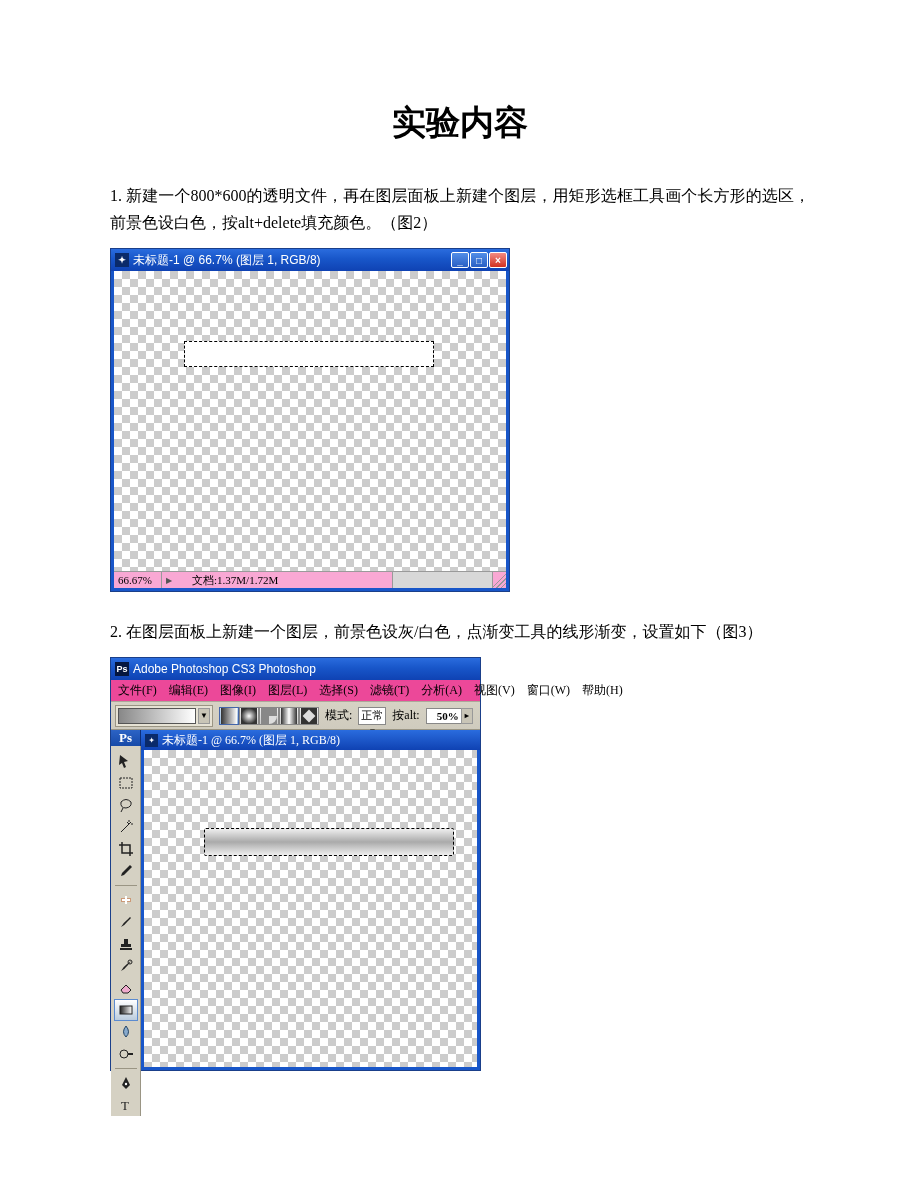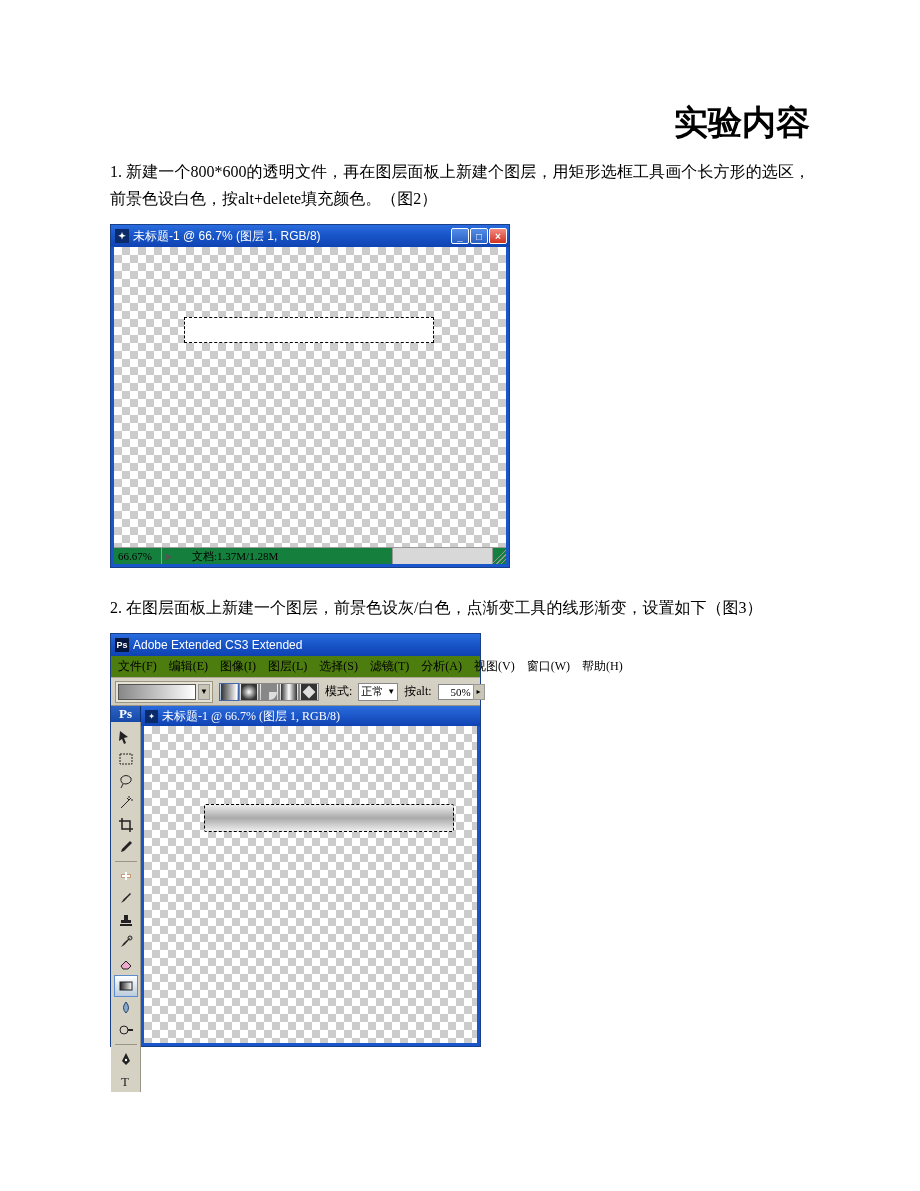--- a/index.html
+++ b/index.html
@@ -5,25 +5,25 @@
   * { box-sizing: border-box; margin: 0; padding: 0; }
   body {
     width: 920px;
     height: 1191px;
     background: #fff;
     font-family: "SimSun", "宋体", serif;
     color: #000;
     padding: 100px 110px 60px 110px;
   }
   .title {
-    text-align: right;
+    text-align: center;
     font-size: 34px;
     font-weight: bold;
     font-family: Liberation Serif, serif;
-    margin-bottom: 12px;
+    margin-bottom: 36px;
   }
   .para {
     font-size: 16px;
     line-height: 27px;
     margin-bottom: 12px;
     text-align: justify;
   }
 
   
   .fig1 {
@@ -78,21 +78,21 @@
   }
   .marquee-rect {
     position: absolute;
     left: 70px; top: 70px;
     width: 250px; height: 26px;
     background: #fff;
     border: 1px dashed #000;
   }
   .statusbar1 {
     height: 17px;
-    background: #15803d;
+    background: #f9a8d4;
     border-top: 1px solid #9a9a9a;
     font-size: 11px;
     display: flex;
     align-items: center;
   }
   .status-zoom {
     width: 48px; padding-left: 4px;
     border-right: 1px solid #9a9a9a;
     height: 100%; display: flex; align-items: center;
   }
@@ -120,21 +120,21 @@
                               transparent 80%, #999 80%, #999 85%, transparent 85%);
   }
 
   
   .fig2 {
     width: 371px;
     border: 1px solid #1a3f8a;
   }
   .menubar {
     height: 22px;
-    background: #4d7c0f;
+    background: #ec4899;
     border-bottom: 1px solid #aca899;
     display: flex;
     align-items: center;
     font-size: 12px;
     padding-left: 2px;
     gap: 2px;
   }
   .menubar .m-item { padding: 2px 5px; white-space: nowrap; cursor: default; }
   .optbar {
     height: 28px;
@@ -162,21 +162,21 @@
   .grad-type-btn {
     width: 20px; height: 18px;
     border: 1px solid #888;
     background: linear-gradient(#eee, #ccc);
   }
   .grad-type-btn.active { background: linear-gradient(#cde, #9bd); border-color:#46a; }
   .grad-type-btn svg { width:100%; height:100%; }
   .opt-label { font-size: 12px; }
   .opt-select {
     height: 18px; font-size: 11px; border: 1px solid #888;
-    background: #fff; padding: 0 2px; display:flex; align-items:center; gap:4px;
+    background: #fff; padding: 0 2px; display:flex; align-items:center; gap:4px;flex-direction:column;
   }
   .opt-input {
     width: 36px; height: 16px; border: 1px solid #888; background:#fff;
     font-size: 11px; text-align: right; padding-right: 2px; display:flex;
     align-items:center; justify-content:flex-end;
   }
   .opt-input + .drop-arrow { margin-left: -1px; }
 
   .workspace {
     display: flex;
@@ -267,34 +267,34 @@
       <div class="win-btn win-max">□</div>
       <div class="win-btn win-close">×</div>
     </div>
   </div>
   <div class="canvas-wrap1">
     <div class="canvas1">
       <div class="marquee-rect"></div>
     </div>
     <div class="statusbar1">
       <div class="status-zoom">66.67%</div>
-      <div class="status-doc">文档:1.37M/1.28M</div>
+      <div class="status-doc">文档:1.37M/1.72M</div>
       <div class="status-scroll-r"></div>
       <div class="status-grip"></div>
     </div>
   </div>
 </div>
 
 <p class="para">2.  在图层面板上新建一个图层，前景色设灰/白色，点渐变工具的线形渐变，设置如下（图3）</p>
 
 <div class="fig2">
 
   <div class="xp-titlebar">
     <span class="ps-doc-icon" style="background:#05163f;">Ps</span>
-    <span>Adobe Extended CS3 Extended</span>
+    <span>Adobe Photoshop CS3 Photoshop</span>
   </div>
 
   <div class="menubar">
     <span class="m-item">文件(F)</span>
     <span class="m-item">编辑(E)</span>
     <span class="m-item">图像(I)</span>
     <span class="m-item">图层(L)</span>
     <span class="m-item">选择(S)</span>
     <span class="m-item">滤镜(T)</span>
     <span class="m-item">分析(A)</span>
@@ -355,21 +355,21 @@
             <polygon points="10,2 18,10 10,18 2,10" fill="#ddd"></polygon>
           </svg>
       </div>
     </div>
     <span class="opt-label">模式:</span>
     <div class="opt-select">
       <span>正常</span>
       <span style="font-size:8px;">▼</span>
     </div>
     <span class="opt-label">按alt:</span>
-    <div style="display:flex;">
+    <div style="display:flex;font-weight:bold;">
       <div class="opt-input">50%</div>
       <div class="drop-arrow">▸</div>
     </div>
   </div>
 
   <div class="workspace">
     <div style="display:flex; flex-direction:column;">
       <div class="ps-bar" style="height:22px; width:30px;">Ps</div>
       <div class="toolbox" style="flex:1;">
         <div class="tool">

